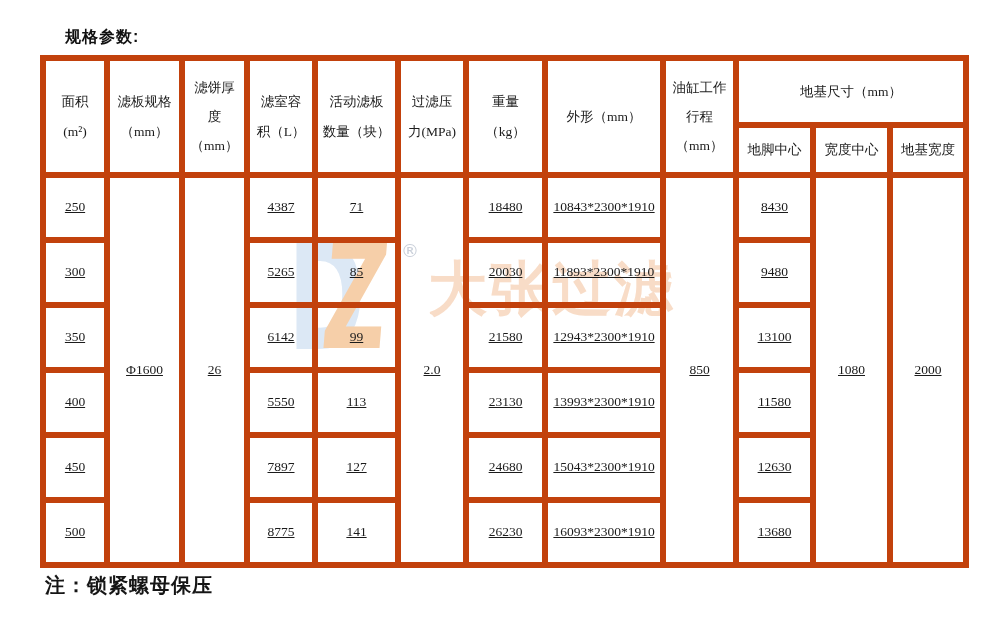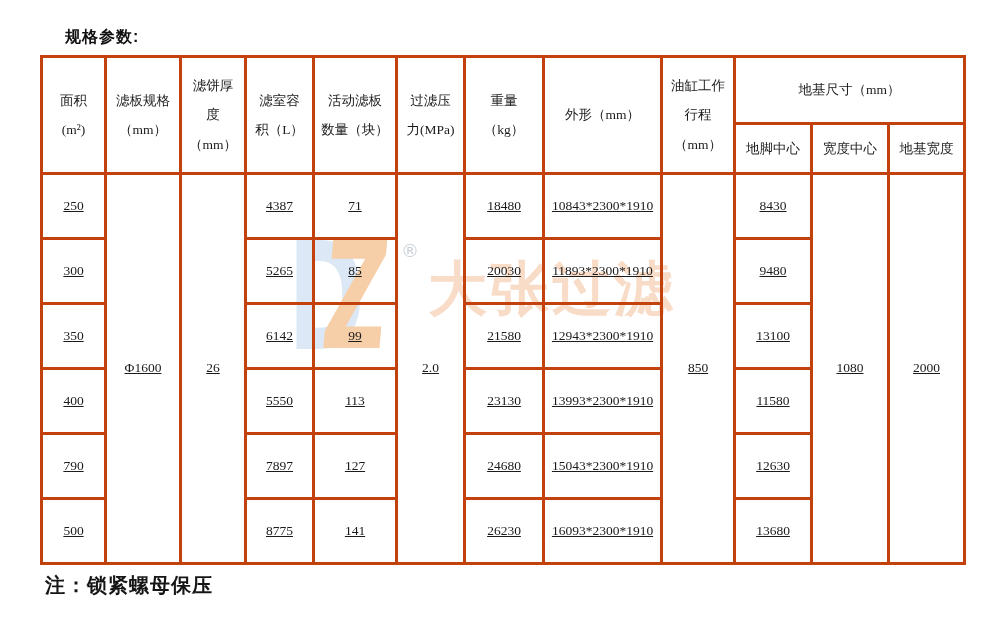--- a/index.html
+++ b/index.html
@@ -57,21 +57,21 @@
   }
   
   table.spec{
     position:absolute;left:40px;top:55px;
     width:923px;
     border-collapse:collapse;table-layout:fixed;
     border:2px solid #333;
     background:transparent;
   }
   table.spec th,table.spec td{
-    border:3px solid #c2410c;
+    border:6px solid #c2410c;
     text-align:center;vertical-align:middle;
     font-size:13.5px;font-weight:normal;
     white-space:pre-line;
     padding:0 2px;
     background:transparent;
     color:#1b1b1b;
   }
   table.spec th{line-height:2.15;}
   table.spec td{line-height:1.4;text-decoration:underline;}
   thead tr.hrow1{height:67px;}
@@ -165,21 +165,21 @@
     </tr>
     <tr>
       <td>400</td>
       <td>5550</td>
       <td>113</td>
       <td>23130</td>
       <td>13993*2300*1910</td>
       <td>11580</td>
     </tr>
     <tr>
-      <td>790</td>
+      <td>450</td>
       <td>7897</td>
       <td>127</td>
       <td>24680</td>
       <td>15043*2300*1910</td>
       <td>12630</td>
     </tr>
     <tr>
       <td>500</td>
       <td>8775</td>
       <td>141</td>

